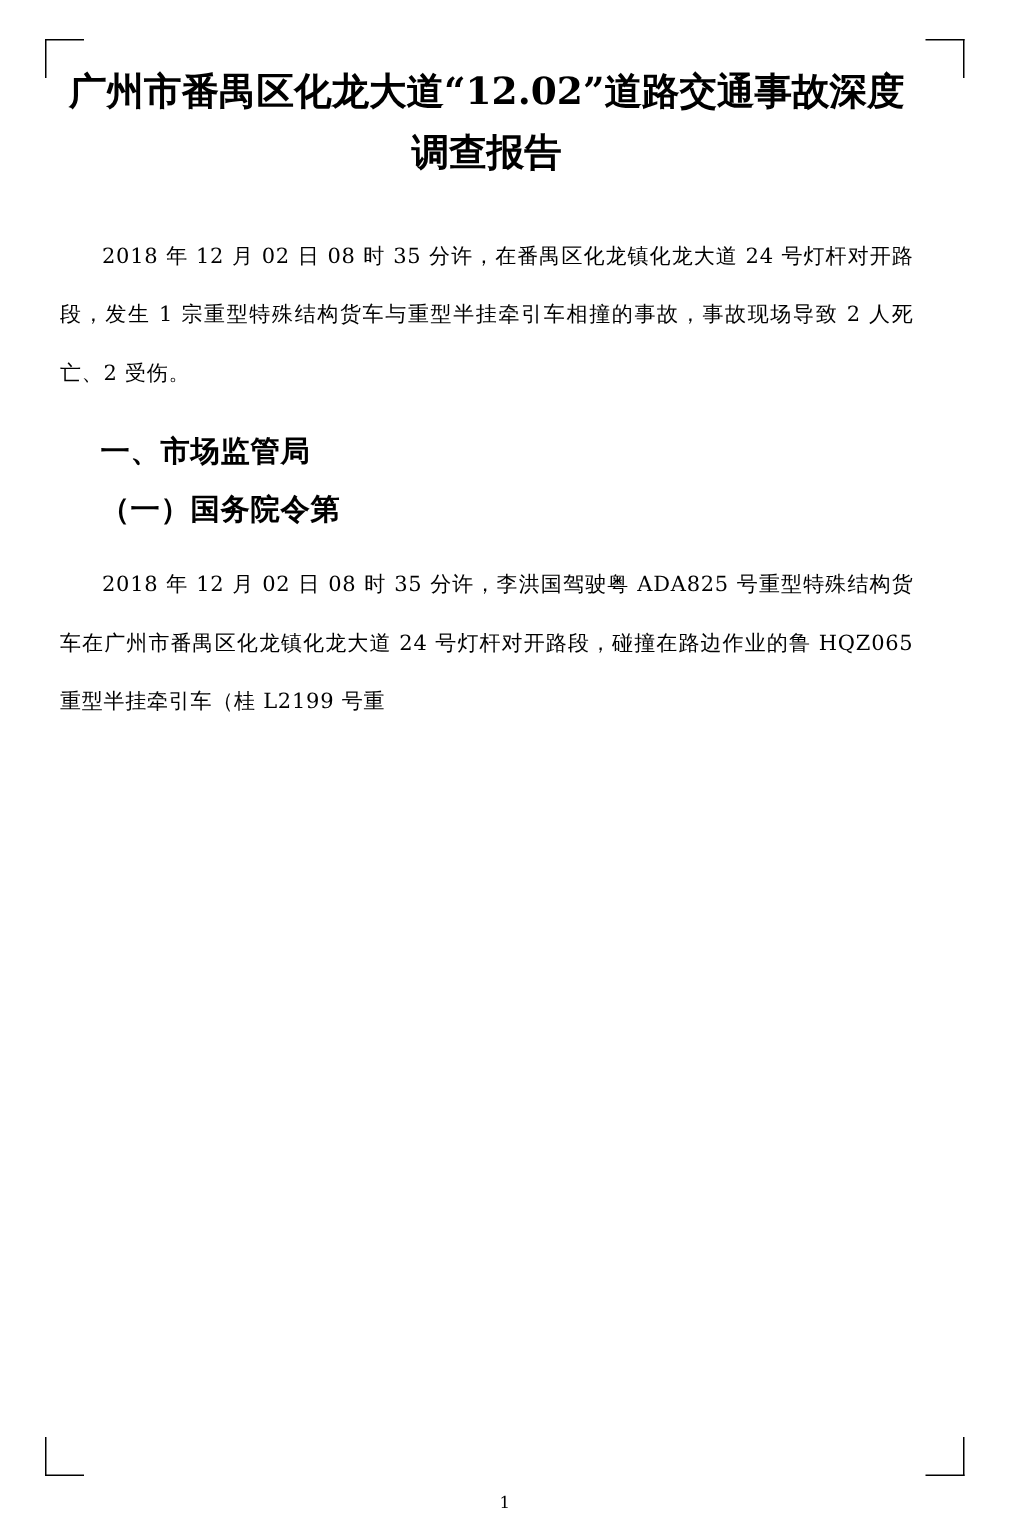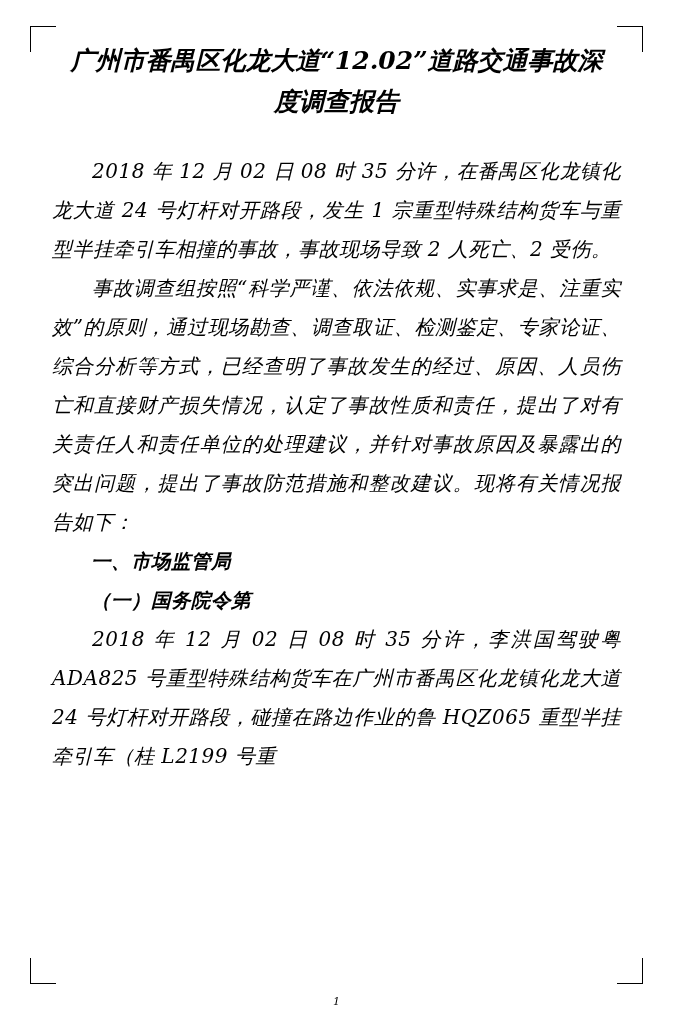--- a/index.html
+++ b/index.html
@@ -14,22 +14,21 @@
     font-family: "DejaVu Serif", serif;
     color: #000000;
     overflow: hidden;
   }
 
   #page {
     position: relative;
     width: 673px;
     height: 1020px;
     box-sizing: border-box;
-    padding: 26px 52px 0 52px;
-    font-style: italic;
+    padding: 26px 52px 0 28px;
   }
 
   
   .mark {
     position: absolute;
     background: #000;
   }
   .mark.h { height: 1px; width: 26px; }
   .mark.v { width: 1px; height: 26px; }
 
@@ -50,23 +49,23 @@
     letter-spacing: 0px;
     margin: 14px 6px 0 6px;
     font-family: "DejaVu Serif", serif;
   }
 
   .body-area {
     margin-top: 30px;
   }
 
   p.para {
-    font-size: 20px;
+    font-size: 14px;
     line-height: 39px;
-    margin: 0;
+    margin: 12px;
     text-align: justify;
     text-justify: inter-ideograph;
     text-indent: 2em;
     letter-spacing: 0.5px;
     font-family: "DejaVu Serif", serif;
   }
 
   p.heading {
     font-size: 19.5px;
     line-height: 39px;
@@ -99,20 +98,19 @@
   <span class="mark v tr-v"></span>
   <span class="mark h bl-h"></span>
   <span class="mark v bl-v"></span>
   <span class="mark h br-h"></span>
   <span class="mark v br-v"></span>
 
   <h1 class="doc-title">广州市番禺区化龙大道“12.02”道路交通事故深度调查报告</h1>
 
   <div class="body-area">
     <p class="para">2018 年 12 月 02 日 08 时 35 分许，在番禺区化龙镇化龙大道 24 号灯杆对开路段，发生 1 宗重型特殊结构货车与重型半挂牵引车相撞的事故，事故现场导致 2 人死亡、2 受伤。</p>
-    <p class="para">事故调查组按照“科学严谨、依法依规、实事求是、注重实效”的原则，通过现场勘查、调查取证、检测鉴定、专家论证、综合分析等方式，已经查明了事故发生的经过、原因、人员伤亡和直接财产损失情况，认定了事故性质和责任，提出了对有关责任人和责任单位的处理建议，并针对事故原因及暴露出的突出问题，提出了事故防范措施和整改建议。现将有关情况报告如下：</p>
     <p class="heading">一、市场监管局</p>
     <p class="heading">（一）国务院令第</p>
     <p class="para">2018 年 12 月 02 日 08 时 35 分许，李洪国驾驶粤 ADA825 号重型特殊结构货车在广州市番禺区化龙镇化龙大道 24 号灯杆对开路段，碰撞在路边作业的鲁 HQZ065 重型半挂牵引车（桂 L2199 号重</p>
   </div>
 
   <div class="page-number">1</div>
 </div>
 
 </body></html>

